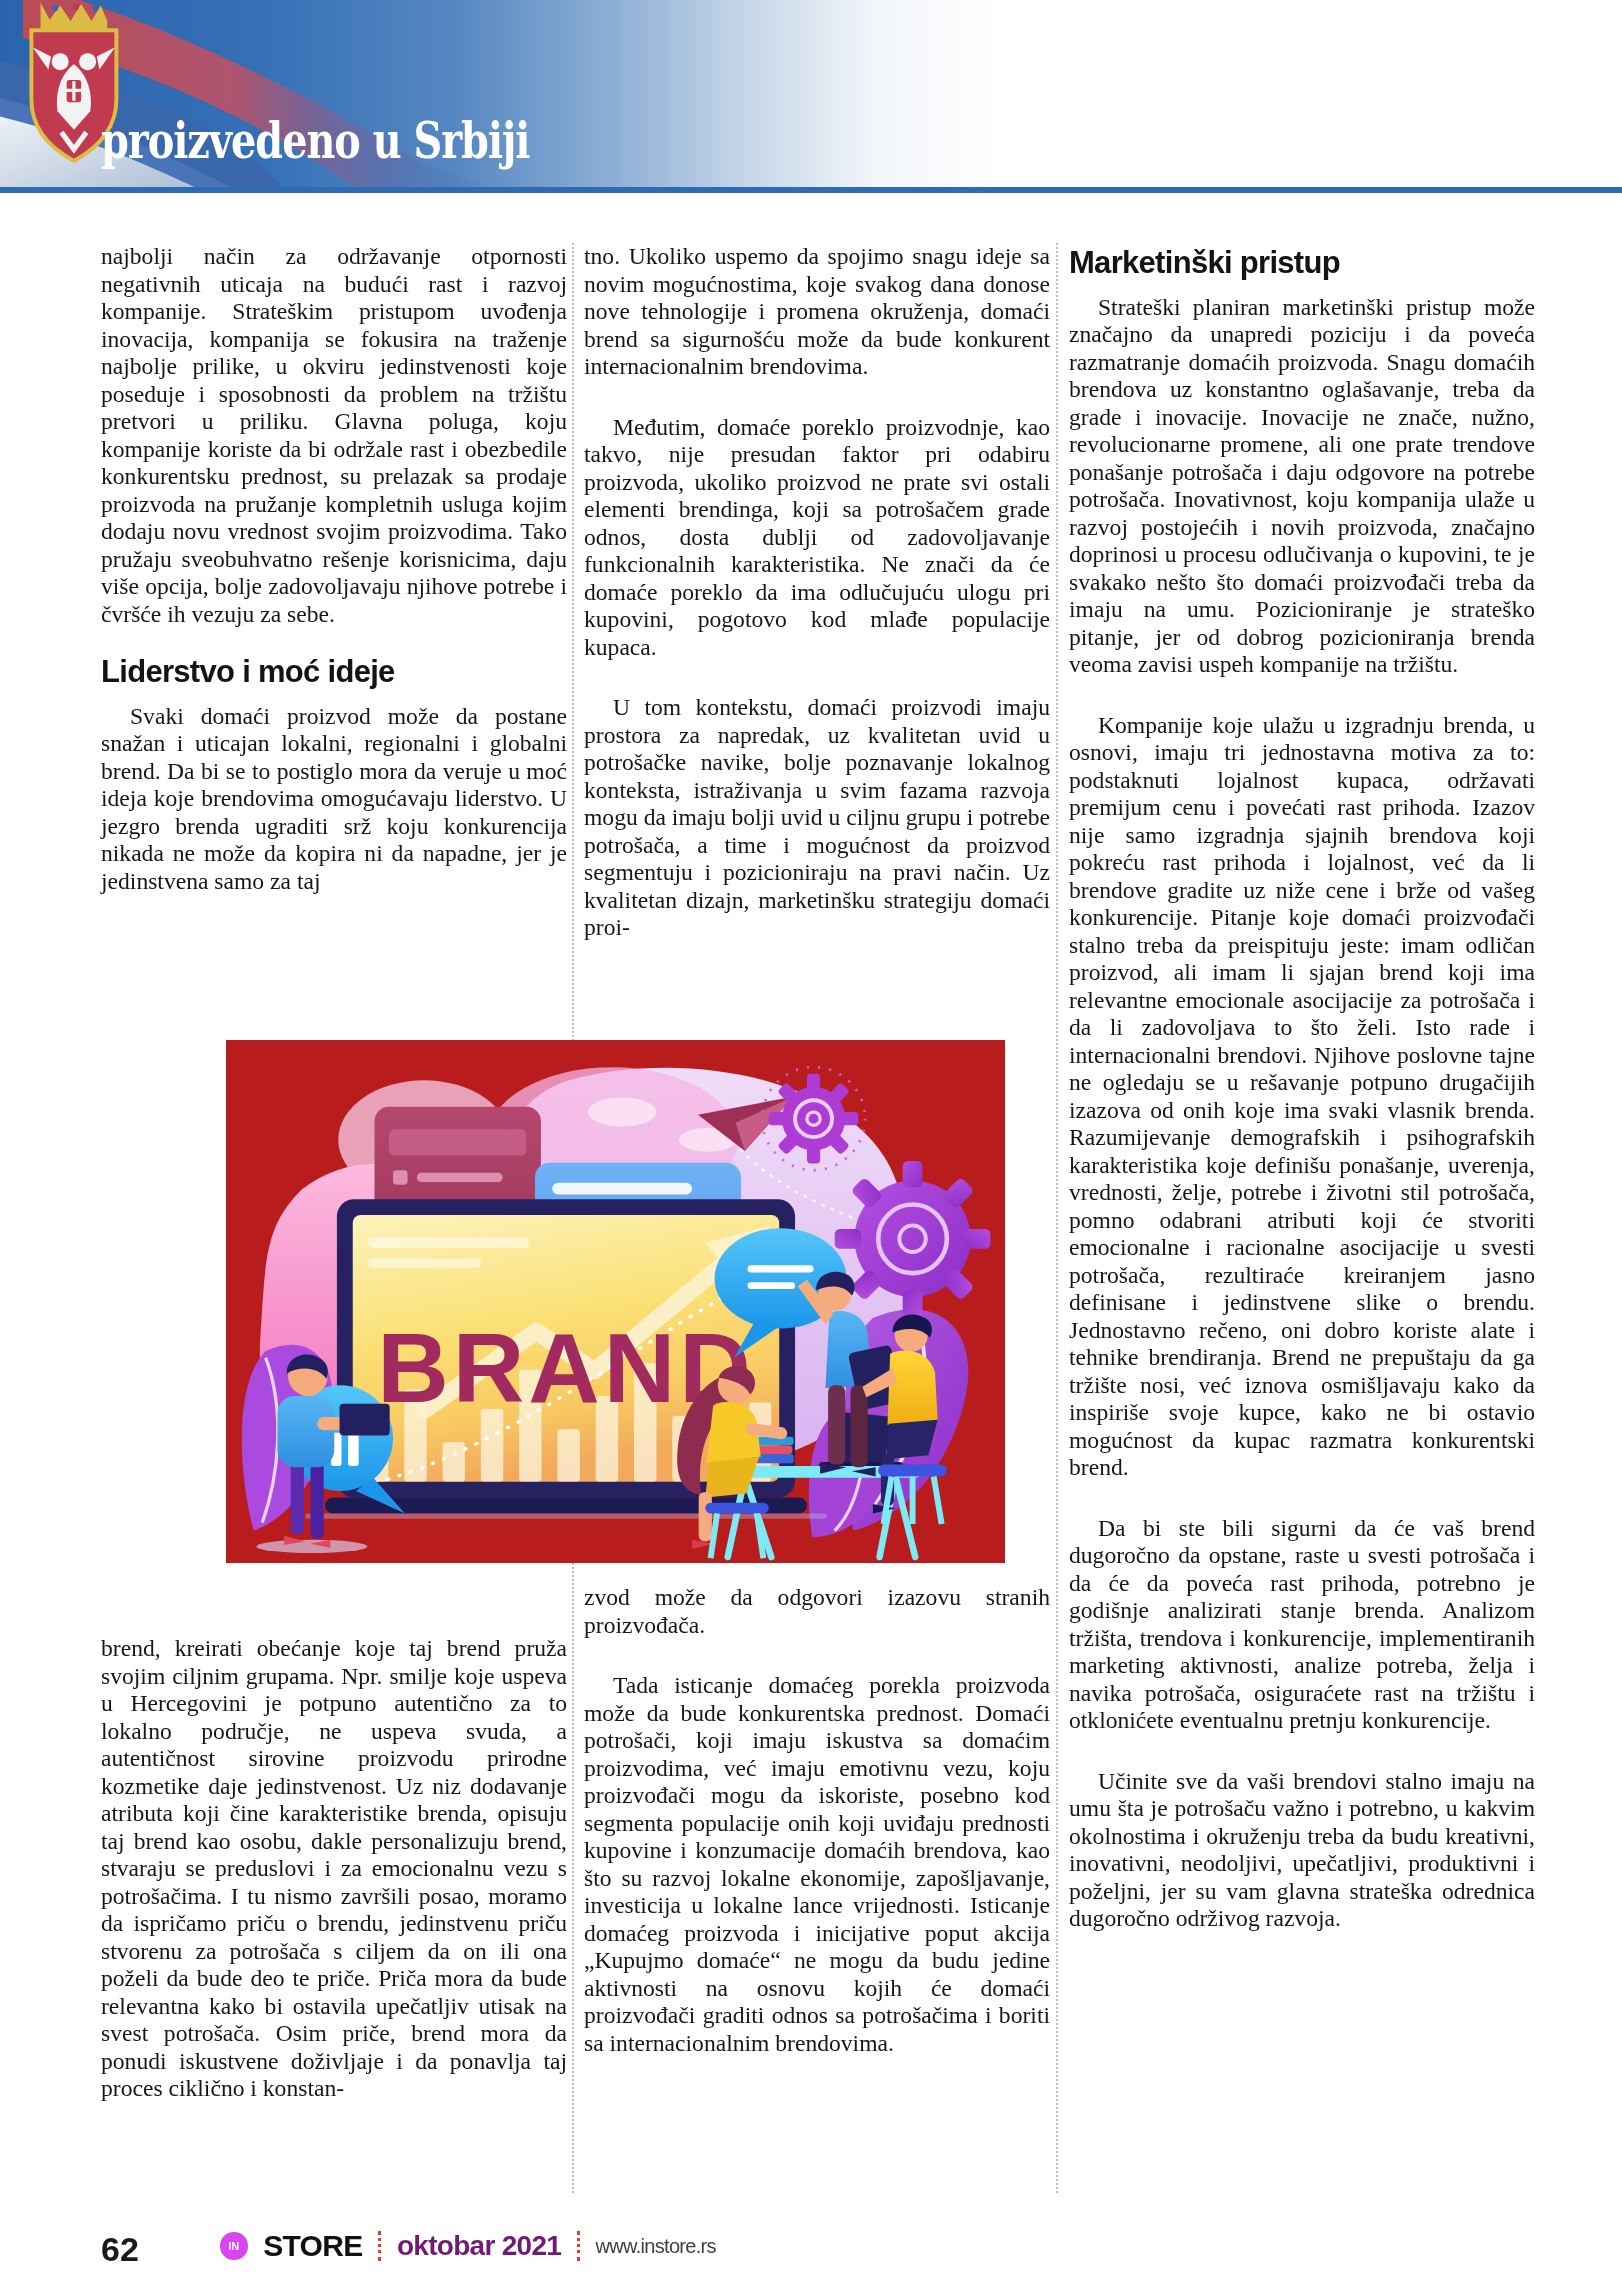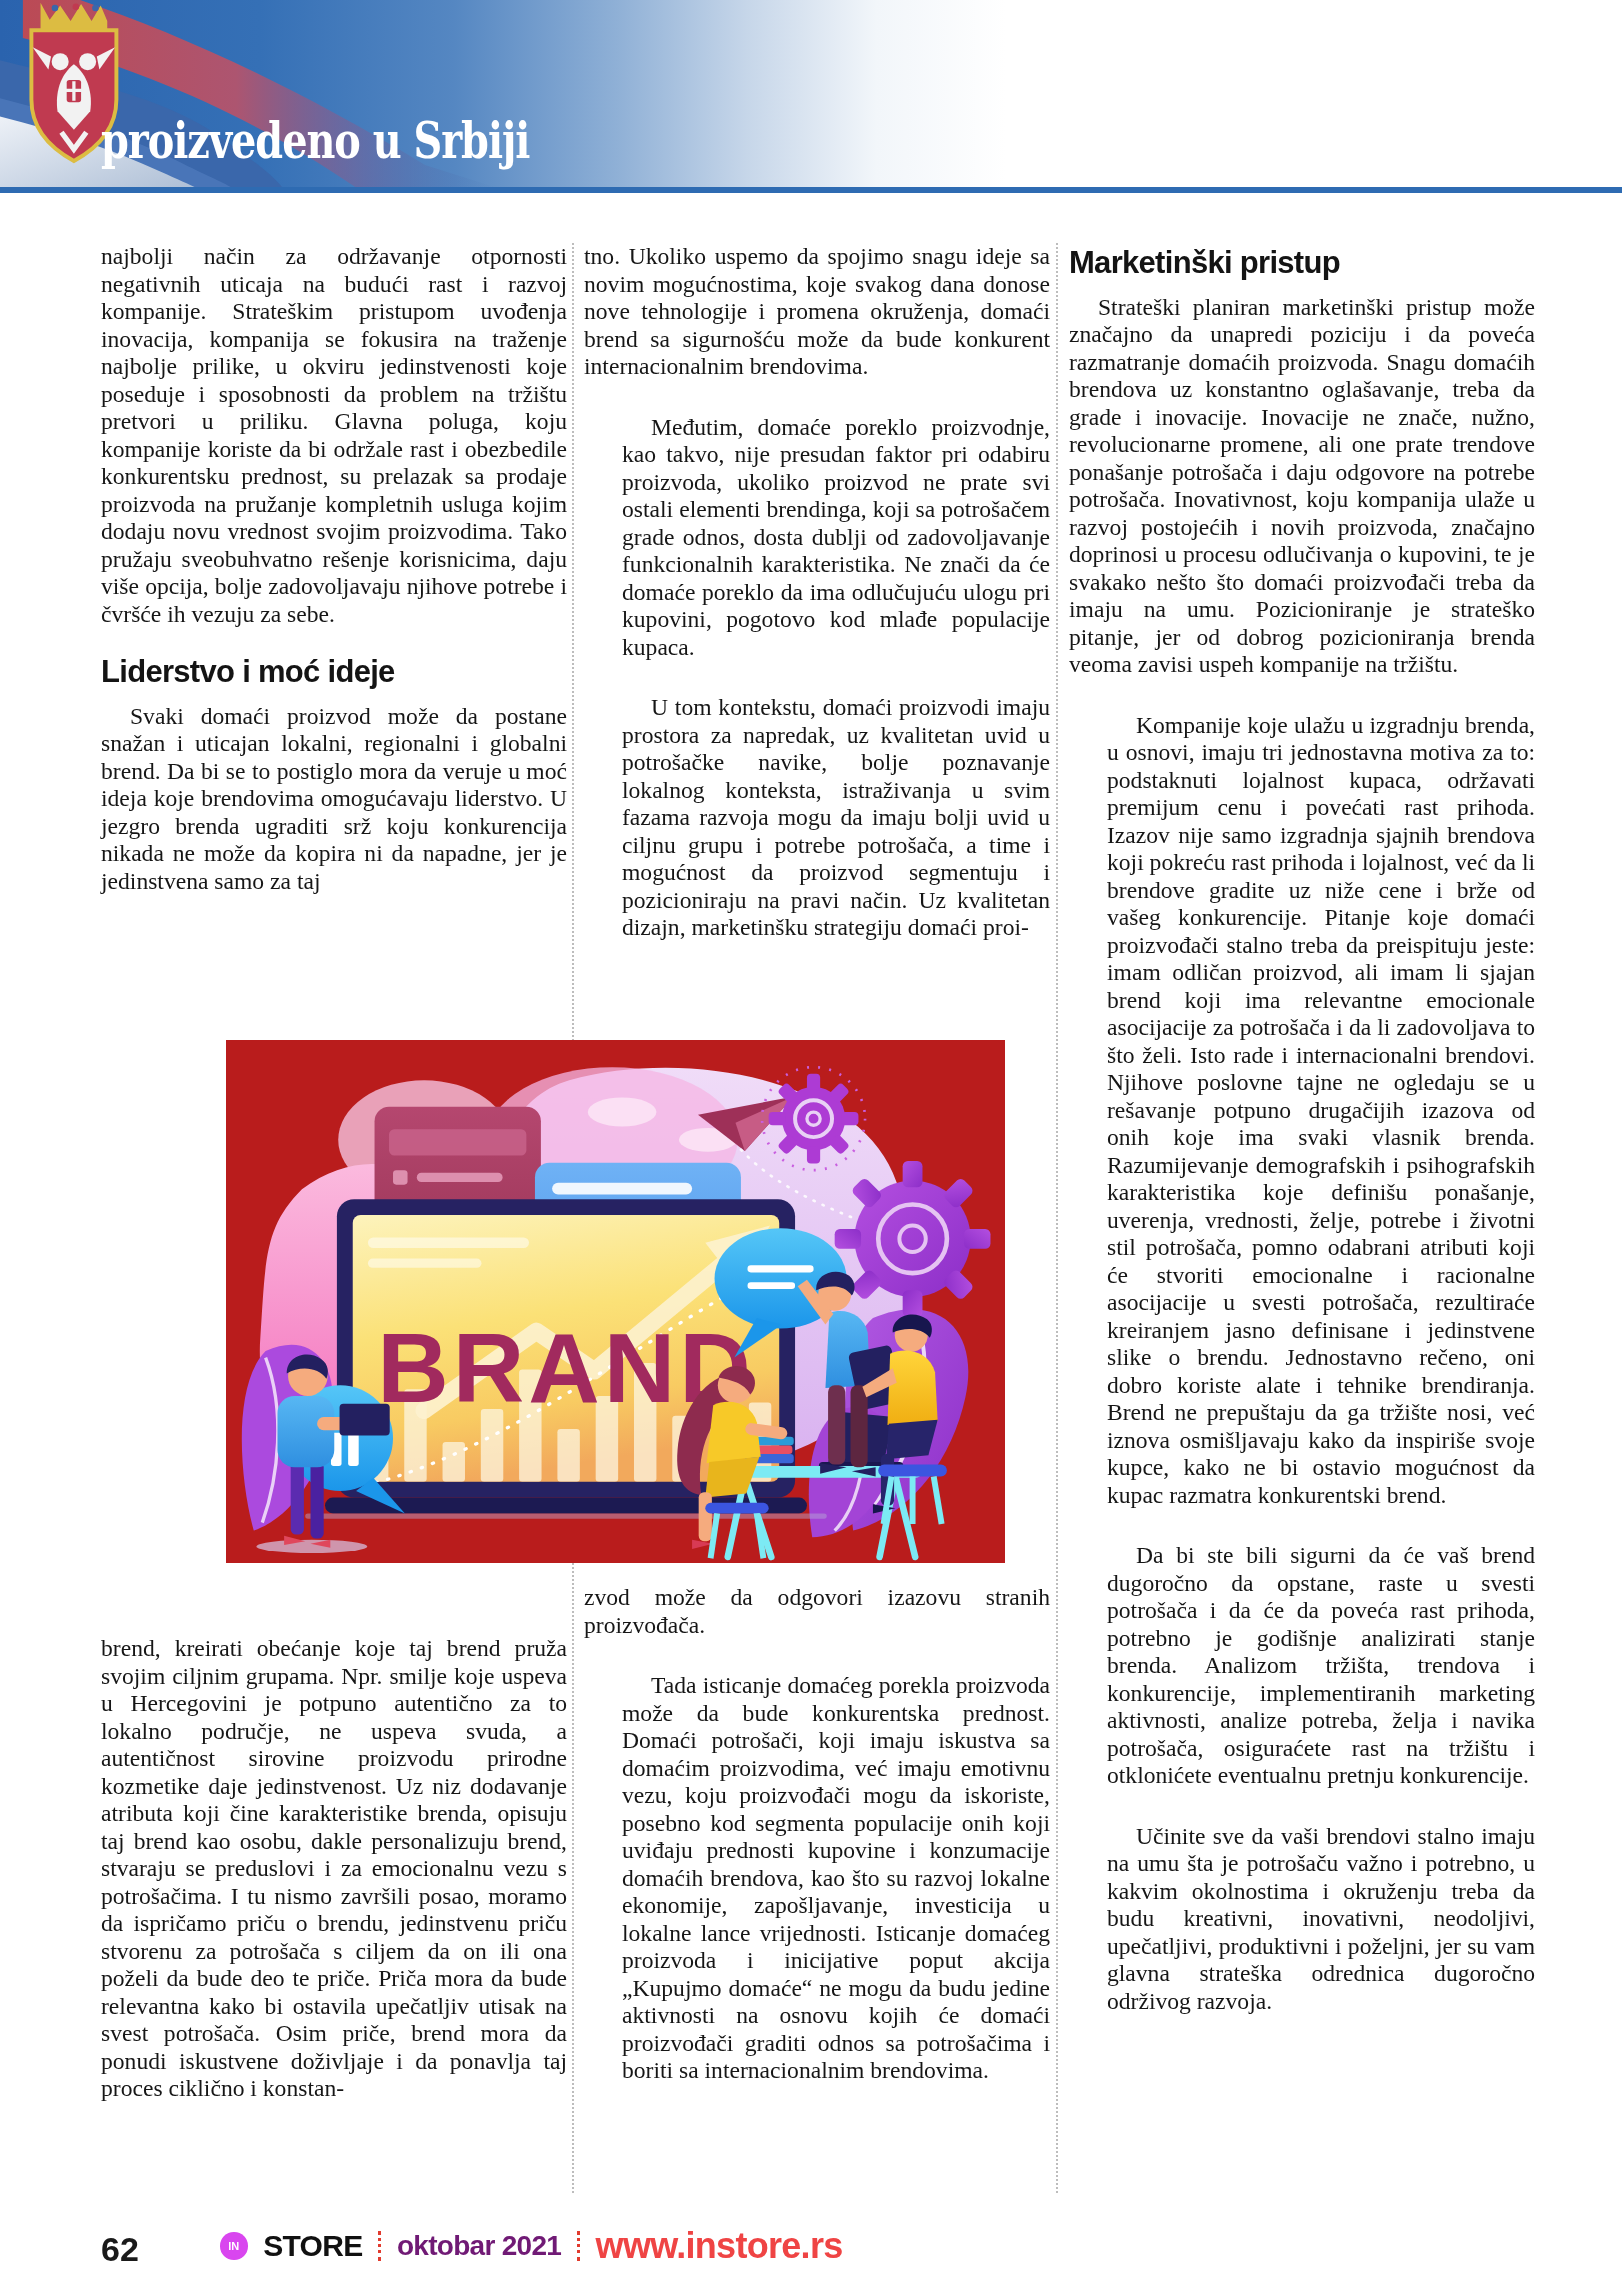--- a/index.html
+++ b/index.html
@@ -12,21 +12,21 @@
   .flag-svg{position:absolute;left:0;top:0;}
   .page-title{position:absolute;left:101px;top:110px;color:#ffffff;
               font-family:"DejaVu Serif","Liberation Serif",serif;font-weight:700;
               font-size:51px;letter-spacing:-1.3px;white-space:nowrap;
               transform:scaleX(.78);transform-origin:0 0;}
   
   .col{position:absolute;width:466px;font-size:23.6px;line-height:27.5px;color:#161616;
        text-align:justify;hyphens:auto;}
   .col p{margin:0;}
   .col p + p, .col h2 + p{margin-top:10px;}
-  .col p.gap{margin-top:33px;margin-left:38px;}
+  .col p.gap{margin-top:33px;}
   .col p.indent{text-indent:29px;}
   .col h2{margin:30px 0 17px 0;font-family:Liberation Sans, sans-serif;font-weight:700;
           font-size:31px;letter-spacing:-0.7px;color:#141414;text-align:left;}
   .col h2.first{margin-top:0;}
   #col1-top{left:101px;top:243px;}
   #col2-top{left:584px;top:243px;}
   #col3   {left:1069px;top:249px;}
   #col1-bottom{left:101px;top:1635px;}
   #col2-bottom{left:584px;top:1584px;}
   .col-sep{position:absolute;top:243px;height:1950px;width:0;border-left:2.6px dotted #bdbdbd;z-index:1;}
@@ -38,22 +38,22 @@
   .footer-page-number{position:absolute;left:101px;top:2230px;font-family:"Liberation Sans",sans-serif;
                       font-weight:700;font-size:34px;color:#1a1a1a;}
   .footer-group{position:absolute;left:220px;top:2227px;height:38px;display:flex;align-items:center;gap:15.7px;}
   .logo-circle{width:27.5px;height:27.5px;border-radius:50%;background:#d946ef;color:#fff;display:flex;
                align-items:center;justify-content:center;font-family:"Liberation Sans",sans-serif;
                font-weight:700;font-size:11px;letter-spacing:0;}
   .magazine-name{font-family:"Liberation Sans",sans-serif;font-weight:700;font-size:30px;
                  letter-spacing:-0.7px;color:#111;}
   .issue-date{font-family:"Liberation Sans",sans-serif;font-weight:700;font-size:28px;
               letter-spacing:-0.7px;color:#701a75;}
-  .website{font-family:"Liberation Sans",sans-serif;font-weight:700;font-size:36px;
-           letter-spacing:-0.7px;color:#ef4444;}
+  .website{font-family:"Liberation Sans",sans-serif;font-weight:400;font-size:20px;
+           letter-spacing:-0.7px;color:#404040;}
   .red-dots{width:0;height:30px;border-left:3.3px dotted #e23b2e;}
 </style>
 </head>
 <body>
 
 <div class="page">
 
   <div class="banner">
     <svg class="flag-svg" width="497" height="188" viewBox="0 0 760 287">
       <defs>

